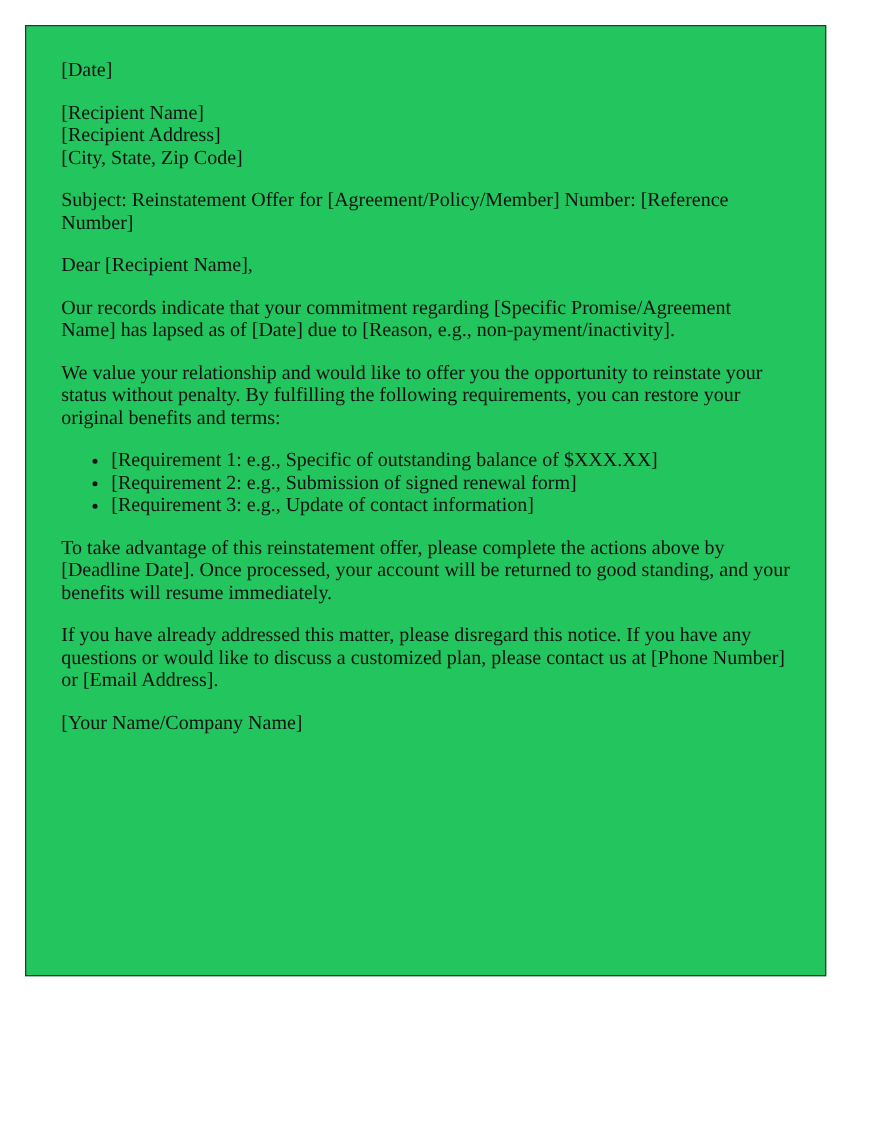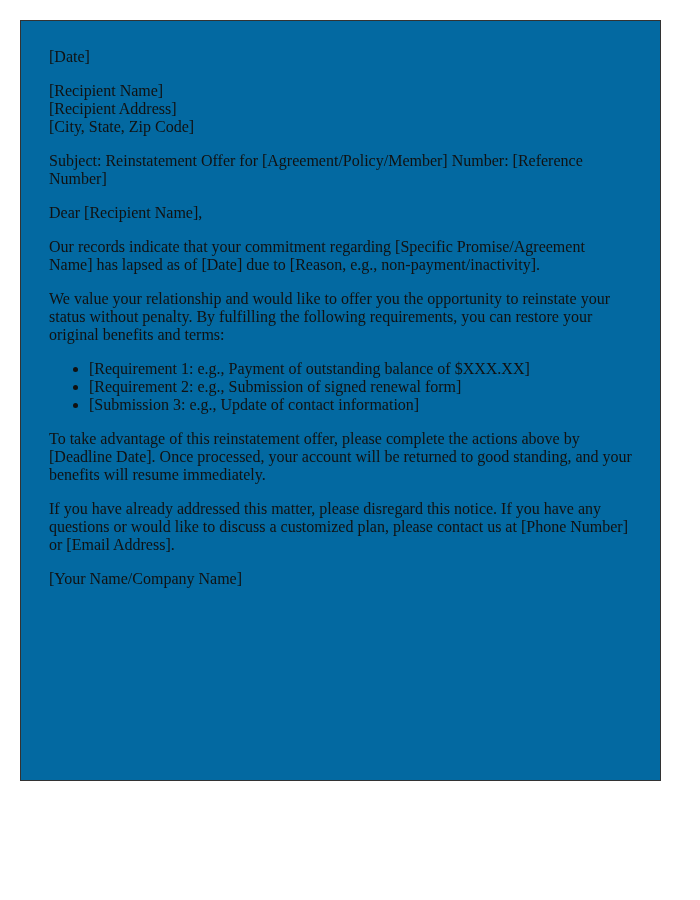--- a/index.html
+++ b/index.html
@@ -17,21 +17,21 @@
       color: #111111;
     }
     .letter {
       position: absolute;
       left: 20px;
       top: 20px;
       width: 583px;
       height: 732px;
       padding: 27px 28px 0 28px;
       border: 1px solid #333333;
-      background: #0369a1;
+      background: #22c55e;
       overflow: hidden;
     }
     .letter p {
       margin: 0 0 16px 0;
     }
     .letter ul {
       margin: 0 0 16px 0;
       padding-left: 40px;
     }
     .letter ul li {
@@ -56,23 +56,23 @@
 
   <p>Subject: Reinstatement Offer for [Agreement/Policy/Member] Number: [Reference Number]</p>
 
   <p>Dear [Recipient Name],</p>
 
   <p>Our records indicate that your commitment regarding [Specific Promise/Agreement Name] has lapsed as of [Date] due to [Reason, e.g., non-payment/inactivity].</p>
 
   <p>We value your relationship and would like to offer you the opportunity to reinstate your status without penalty. By fulfilling the following requirements, you can restore your original benefits and terms:</p>
 
   <ul>
-    <li>[Requirement 1: e.g., Payment of outstanding balance of $XXX.XX]</li>
+    <li>[Requirement 1: e.g., Specific of outstanding balance of $XXX.XX]</li>
     <li>[Requirement 2: e.g., Submission of signed renewal form]</li>
-    <li>[Submission 3: e.g., Update of contact information]</li>
+    <li>[Requirement 3: e.g., Update of contact information]</li>
   </ul>
 
   <p>To take advantage of this reinstatement offer, please complete the actions above by [Deadline Date]. Once processed, your account will be returned to good standing, and your benefits will resume immediately.</p>
 
   <p>If you have already addressed this matter, please disregard this notice. If you have any questions or would like to discuss a customized plan, please contact us at [Phone Number] or [Email Address].</p>
 
 
   <p>
     <span class="block-line">[Your Name/Company Name]</span>
   </p>

